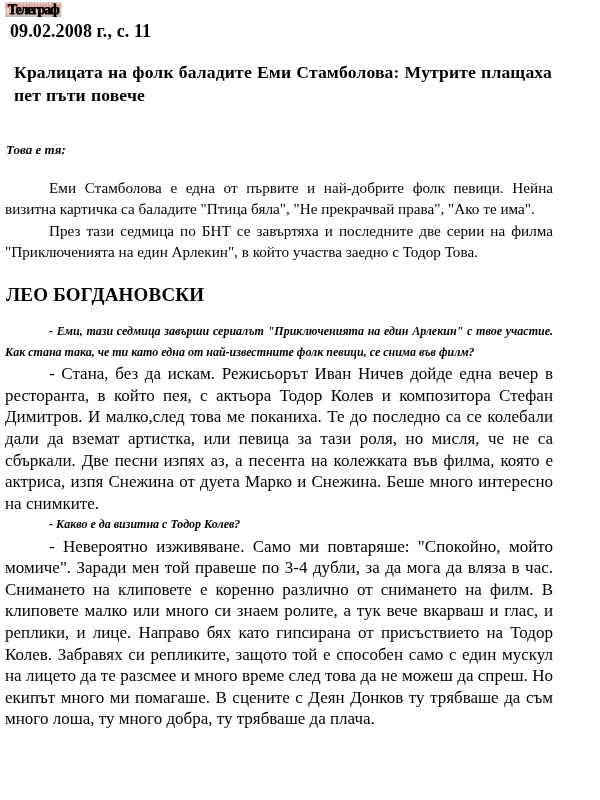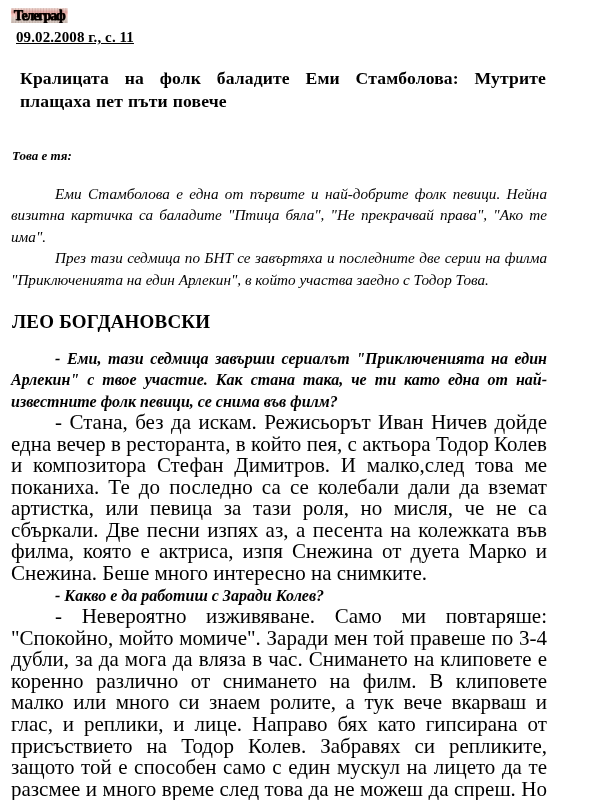--- a/index.html
+++ b/index.html
@@ -14,21 +14,21 @@
     overflow: hidden;
     font-family: "Liberation Serif", "DejaVu Serif", serif;
     color: #000000;
     -webkit-font-smoothing: antialiased;
   }
 
   .page {
     position: relative;
     width: 556px;
     height: 800px;
-    padding: 6px;
+    padding: 0;
     box-sizing: border-box;
   }
 
   
   .masthead-block {
     padding: 2px 0 0 5px;
   }
   .masthead-logo {
     display: inline-block;
     position: relative;
@@ -68,24 +68,23 @@
         rgba(255,255,255,0.0) 1px,
         rgba(90,60,58,0.13) 2px,
         rgba(255,255,255,0.26) 3px);
     mix-blend-mode: multiply;
     pointer-events: none;
   }
 
   .issue-line {
     margin: 1px 0 0 5px;
     font-weight: bold;
-    font-size: 15px;
+    font-size: 18px;
     line-height: 19px;
     letter-spacing: 0.1px;
-    text-decoration: underline;
   }
 
   
   .headline {
     margin: 20px 4px 0 14px;
     font-weight: bold;
     font-size: 17.6px;
     line-height: 23px;
     text-align: justify;
     text-align-last: left;
@@ -97,21 +96,20 @@
   .lead-label {
     margin: 33px 4px 0 6px;
     font-weight: bold;
     font-style: italic;
     font-size: 13px;
     line-height: 19px;
   }
 
   .italic-body {
     margin: 18px 3px 0 5px;
-    font-style: italic;
     font-size: 15.2px;
     line-height: 21.4px;
     text-align: justify;
     text-align-last: left;
   }
   .italic-body p {
     margin: 0;
     text-indent: 44px;
   }
 
@@ -125,29 +123,29 @@
   }
 
   
   .interview {
     margin: 17px 3px 0 5px;
   }
   .q {
     margin: 0;
     font-weight: bold;
     font-style: italic;
-    font-size: 16px;
+    font-size: 12px;
     line-height: 21.3px;
     text-align: justify;
     text-align-last: left;
     text-indent: 44px;
   }
   .a {
     margin: 0;
-    font-size: 21px;
+    font-size: 17px;
     line-height: 21.6px;
     text-align: justify;
     text-align-last: left;
     text-indent: 44px;
   }
   .q.tight { text-indent: 44px; }
 </style>
 </head>
 <body>
 
@@ -165,17 +163,17 @@
   <div class="italic-body">
     <p>Еми Стамболова е една от първите и най-добрите фолк певици. Нейна визитна картичка са баладите "Птица бяла", "Не прекрачвай права", "Ако те има".</p>
     <p>През тази седмица по БНТ се завъртяха и последните две серии на филма "Приключенията на един Арлекин", в който участва заедно с Тодор Това.</p>
   </div>
 
   <div class="byline">ЛЕО БОГДАНОВСКИ</div>
 
   <div class="interview">
     <p class="q">- Еми, тази седмица завърши сериалът "Приключенията на един Арлекин" с твое участие. Как стана така, че ти като една от най-известните фолк певици, се снима във филм?</p>
     <p class="a">- Стана, без да искам. Режисьорът Иван Ничев дойде една вечер в ресторанта, в който пея, с актьора Тодор Колев и композитора Стефан Димитров. И малко,след това ме поканиха. Те до последно са се колебали дали да вземат артистка, или певица за тази роля, но мисля, че не са сбъркали. Две песни изпях аз, а песента на колежката във филма, която е актриса, изпя Снежина от дуета Марко и Снежина. Беше много интересно на снимките.</p>
-    <p class="q tight">- Какво е да работиш с Заради Колев?</p>
+    <p class="q tight">- Какво е да визитна с Тодор Колев?</p>
     <p class="a">- Невероятно изживяване. Само ми повтаряше: "Спокойно, мойто момиче". Заради мен той правеше по 3-4 дубли, за да мога да вляза в час. Снимането на клиповете е коренно различно от снимането на филм. В клиповете малко или много си знаем ролите, а тук вече вкарваш и глас, и реплики, и лице. Направо бях като гипсирана от присъствието на Тодор Колев. Забравях си репликите, защото той е способен само с един мускул на лицето да те разсмее и много време след това да не можеш да спреш. Но екипът много ми помагаше. В сцените с Деян Донков ту трябваше да съм много лоша, ту много добра, ту трябваше да плача.</p>
   </div>
 
 </div>
 
 </body></html>

